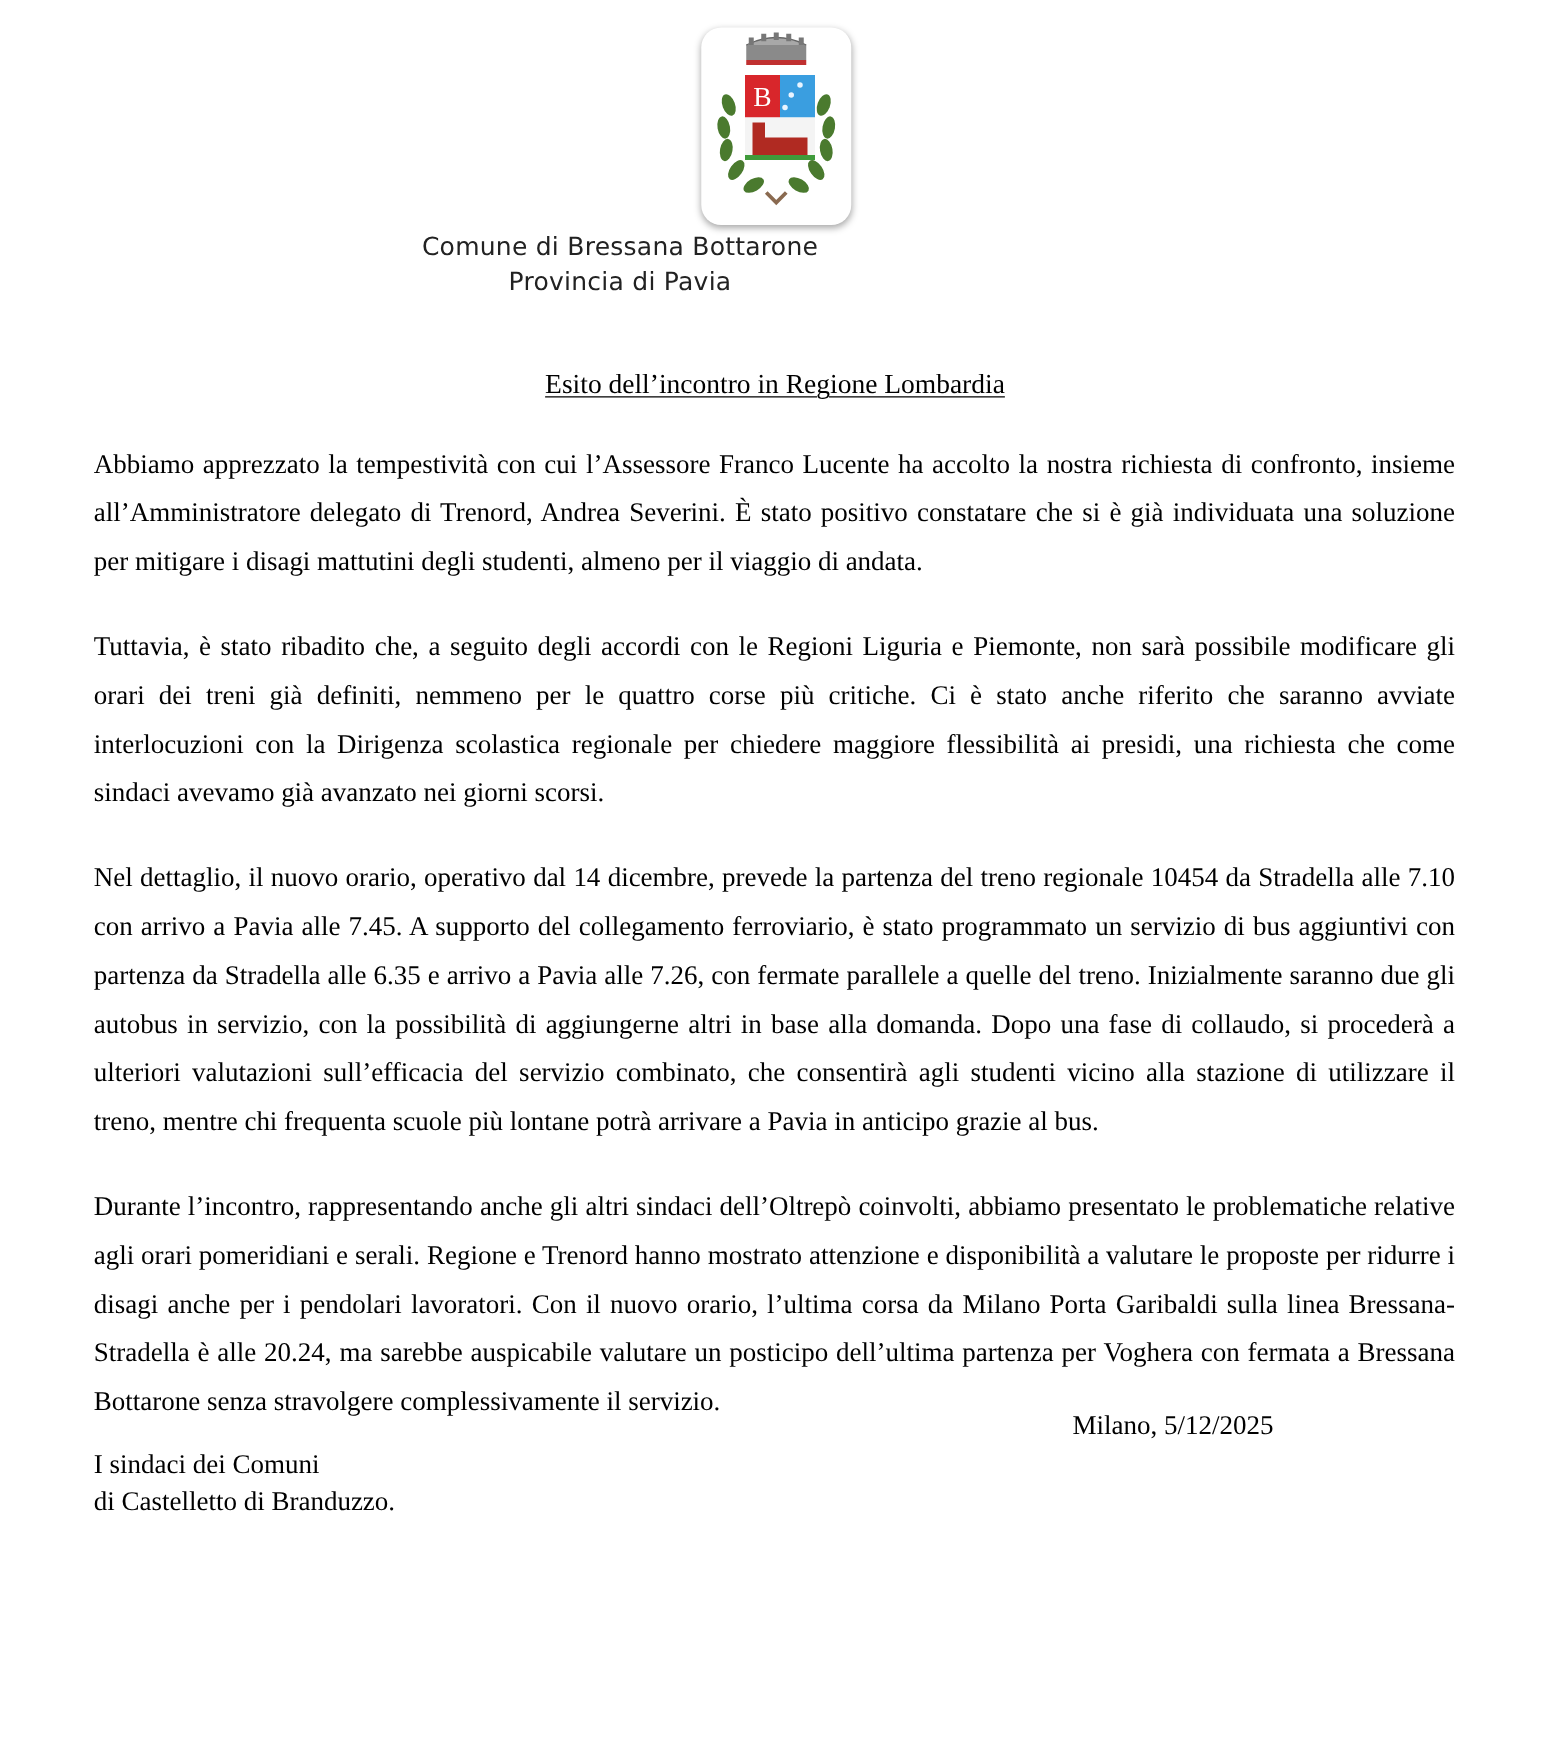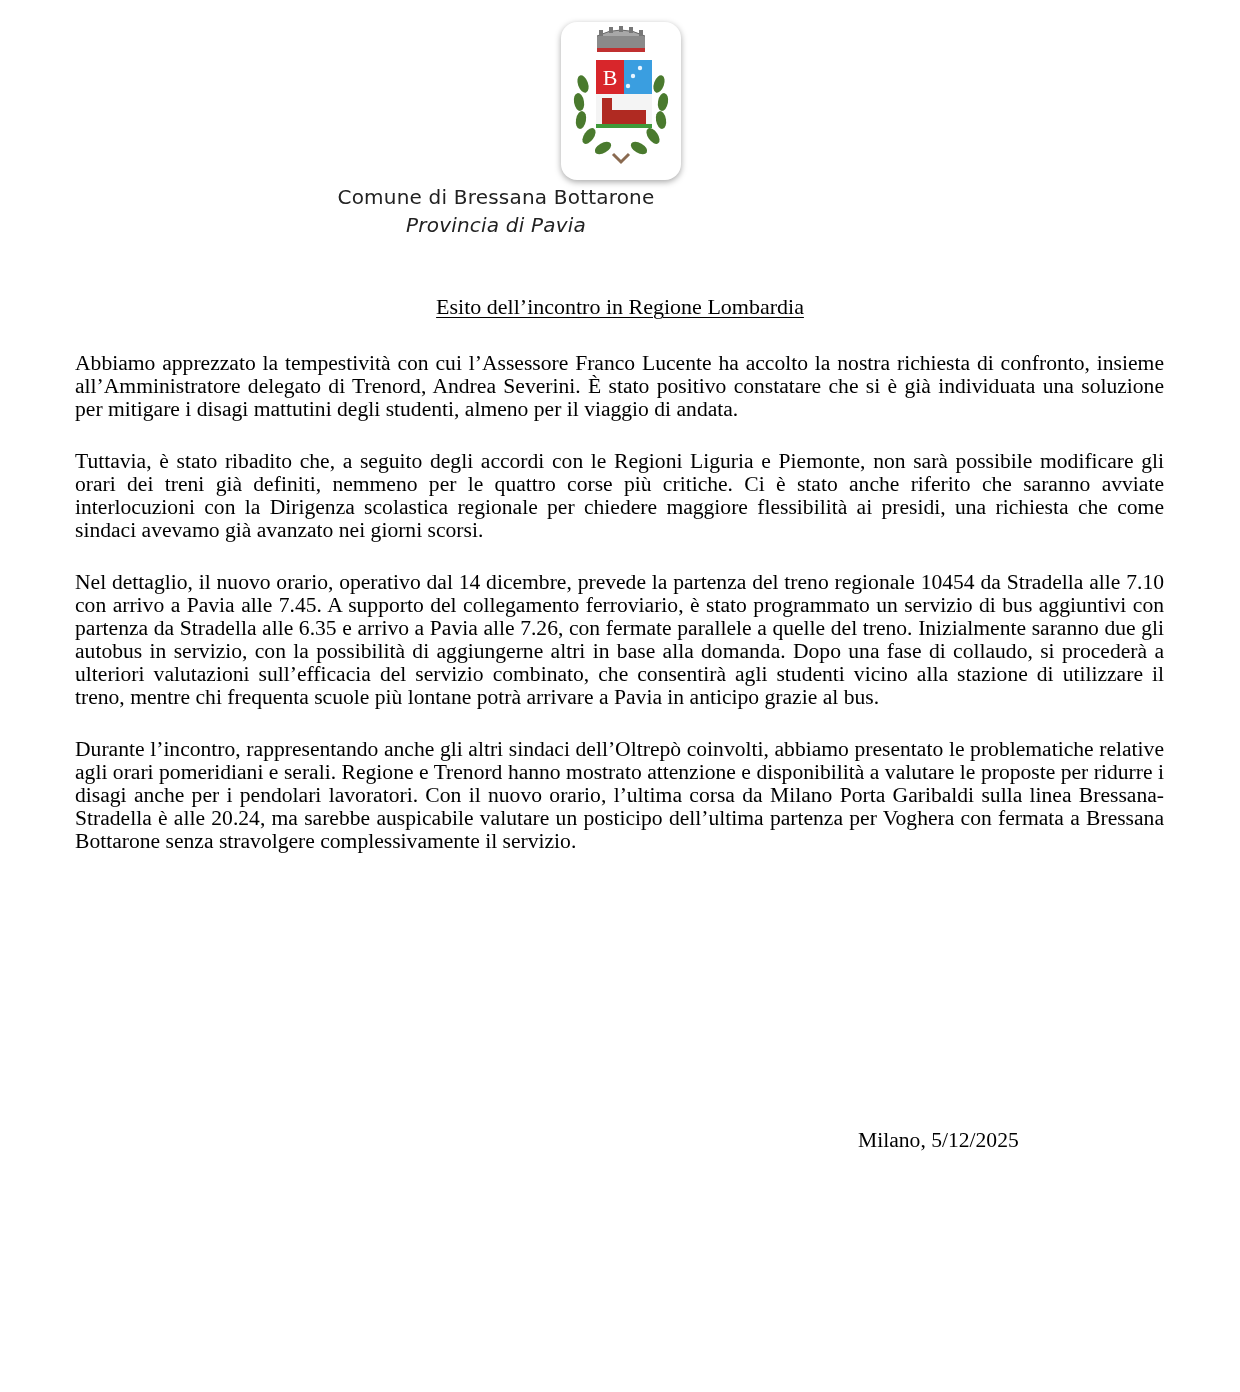--- a/index.html
+++ b/index.html
@@ -3,26 +3,26 @@
 <meta charset="utf-8">
 <style>
   html, body { margin: 0; padding: 0; background: #ffffff; }
   body { width: 1240px; height: 1392px; position: relative; overflow: hidden; color: #000; }
   .logo { position: absolute; left: 561px; top: 22px; width: 120px; height: 158px; border-radius: 16px;
           background: #fff; box-shadow: 0 2px 6px rgba(0,0,0,0.35); }
   .logo svg { display: block; }
   .hdr { position: absolute; left: 0; width: 992px; text-align: center;
          font-family: "DejaVu Sans", sans-serif; font-size: 20px; color: #222; letter-spacing: 0.2px; }
   .hdr1 { top: 185px; }
-  .hdr2 { top: 213px; font-style: italic; }
+  .hdr2 { top: 213px; }
   .title { position: absolute; left: 0; width: 1240px; top: 294px; text-align: center;
            font-family: "Liberation Serif", serif; font-size: 22px; }
   .title span { text-decoration: underline; text-underline-offset: 3px; text-decoration-thickness: 1px; }
   .body { position: absolute; left: 75px; width: 1089px; top: 352px;
-          font-family: "Liberation Serif", serif; font-size: 21.6px; line-height: 23px; text-align: justify; }
+          font-family: "Liberation Serif", serif; font-size: 21.6px; line-height: 39px; text-align: justify; }
   .body p { margin: 0 0 29px 0; text-align: justify; }
   .date { position: absolute; left: 858px; top: 1128px; font-family: "Liberation Serif", serif; font-size: 21.6px; }
   .sig { position: absolute; left: 75px; top: 1157px; font-family: "Liberation Serif", serif; font-size: 21.6px; line-height: 29.5px; }
   .sig div { white-space: nowrap; }
 </style>
 </head>
 <body>
 
 <div class="logo">
   <svg width="120" height="158" viewBox="0 0 120 158">
@@ -75,13 +75,15 @@
 <div class="body">
   <p>Abbiamo apprezzato la tempestività con cui l’Assessore Franco Lucente ha accolto la nostra richiesta di confronto, insieme all’Amministratore delegato di Trenord, Andrea Severini. È stato positivo constatare che si è già individuata una soluzione per mitigare i disagi mattutini degli studenti, almeno per il viaggio di andata.</p>
   <p>Tuttavia, è stato ribadito che, a seguito degli accordi con le Regioni Liguria e Piemonte, non sarà possibile modificare gli orari dei treni già definiti, nemmeno per le quattro corse più critiche. Ci è stato anche riferito che saranno avviate interlocuzioni con la Dirigenza scolastica regionale per chiedere maggiore flessibilità ai presidi, una richiesta che come sindaci avevamo già avanzato nei giorni scorsi.</p>
   <p>Nel dettaglio, il nuovo orario, operativo dal 14 dicembre, prevede la partenza del treno regionale 10454 da Stradella alle 7.10 con arrivo a Pavia alle 7.45. A supporto del collegamento ferroviario, è stato programmato un servizio di bus aggiuntivi con partenza da Stradella alle 6.35 e arrivo a Pavia alle 7.26, con fermate parallele a quelle del treno. Inizialmente saranno due gli autobus in servizio, con la possibilità di aggiungerne altri in base alla domanda. Dopo una fase di collaudo, si procederà a ulteriori valutazioni sull’efficacia del servizio combinato, che consentirà agli studenti vicino alla stazione di utilizzare il treno, mentre chi frequenta scuole più lontane potrà arrivare a Pavia in anticipo grazie al bus.</p>
   <p>Durante l’incontro, rappresentando anche gli altri sindaci dell’Oltrepò coinvolti, abbiamo presentato le problematiche relative agli orari pomeridiani e serali. Regione e Trenord hanno mostrato attenzione e disponibilità a valutare le proposte per ridurre i disagi anche per i pendolari lavoratori. Con il nuovo orario, l’ultima corsa da Milano Porta Garibaldi sulla linea Bressana-Stradella è alle 20.24, ma sarebbe auspicabile valutare un posticipo dell’ultima partenza per Voghera con fermata a Bressana Bottarone senza stravolgere complessivamente il servizio.</p>
 </div>
 
 <div class="date">Milano, 5/12/2025</div>
 
 <div class="sig">
+  <div>I sindaci dei Comuni</div>
+  <div>di Castelletto di Branduzzo.</div>
 </div>
 
 </body></html>

